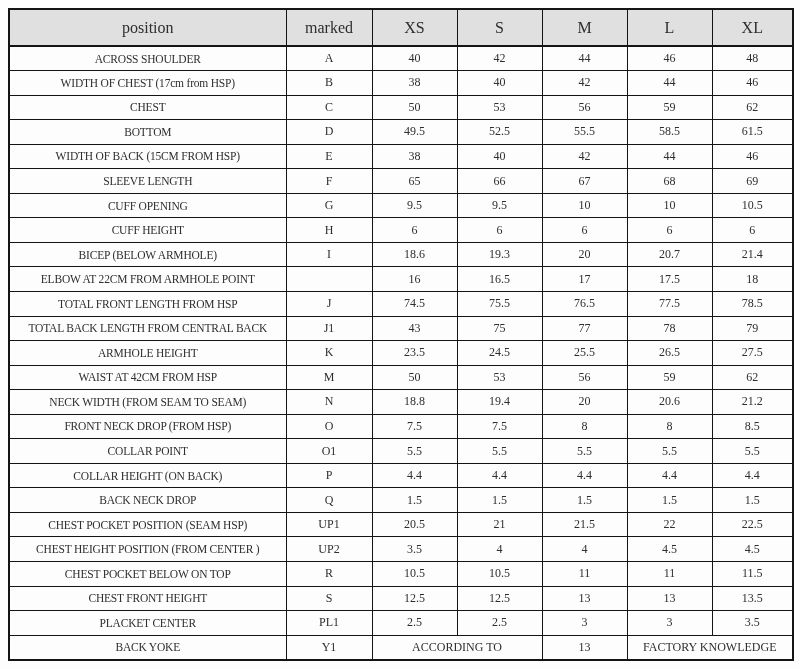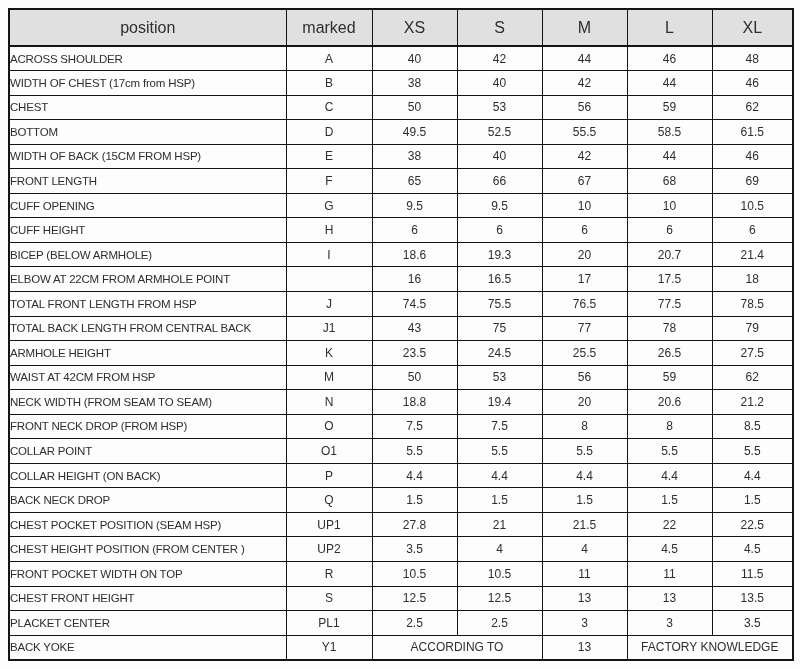--- a/index.html
+++ b/index.html
@@ -5,21 +5,21 @@
   html, body {
     margin: 0;
     padding: 0;
     background: #fdfdfd;
     width: 800px;
     height: 669px;
     overflow: hidden;
   }
   .sheet {
     padding: 8px 8px 0 8px;
-    font-family: Liberation Sans, sans-serif;
+    font-family: Liberation Serif, serif;
   }
   table.size-table {
     border-collapse: collapse;
     table-layout: fixed;
     width: 784px;
     border: 2px solid #141414;
     color: #2e2e2e;
   }
   table.size-table th,
   table.size-table td {
@@ -35,21 +35,21 @@
     background: #e0e0e0;
     font-weight: 400;
     font-size: 16px;
     text-align: center;
     border-bottom: 2px solid #141414;
   }
   table.size-table tbody tr {
     height: 24.55px;
   }
   td.position-cell {
-    text-align: left;
+    text-align: center;
     padding-left: 3px;
     font-size: 11.5px;
     letter-spacing: -0.2px;
   }
   td.marked-cell {
     text-align: center;
     font-size: 12px;
   }
   td.value-cell {
     text-align: center;
@@ -125,21 +125,21 @@
         <tr>
           <td class="position-cell">WIDTH OF BACK (15CM FROM  HSP)</td>
           <td class="marked-cell">E</td>
           <td class="value-cell">38</td>
           <td class="value-cell">40</td>
           <td class="value-cell">42</td>
           <td class="value-cell">44</td>
           <td class="value-cell">46</td>
         </tr>
         <tr>
-          <td class="position-cell">FRONT LENGTH</td>
+          <td class="position-cell">SLEEVE LENGTH</td>
           <td class="marked-cell">F</td>
           <td class="value-cell">65</td>
           <td class="value-cell">66</td>
           <td class="value-cell">67</td>
           <td class="value-cell">68</td>
           <td class="value-cell">69</td>
         </tr>
         <tr>
           <td class="position-cell">CUFF OPENING</td>
           <td class="marked-cell">G</td>
@@ -253,37 +253,37 @@
           <td class="marked-cell">Q</td>
           <td class="value-cell">1.5</td>
           <td class="value-cell">1.5</td>
           <td class="value-cell">1.5</td>
           <td class="value-cell">1.5</td>
           <td class="value-cell">1.5</td>
         </tr>
         <tr>
           <td class="position-cell">CHEST POCKET POSITION (SEAM HSP)</td>
           <td class="marked-cell">UP1</td>
-          <td class="value-cell">27.8</td>
+          <td class="value-cell">20.5</td>
           <td class="value-cell">21</td>
           <td class="value-cell">21.5</td>
           <td class="value-cell">22</td>
           <td class="value-cell">22.5</td>
         </tr>
         <tr>
           <td class="position-cell">CHEST HEIGHT POSITION (FROM CENTER )</td>
           <td class="marked-cell">UP2</td>
           <td class="value-cell">3.5</td>
           <td class="value-cell">4</td>
           <td class="value-cell">4</td>
           <td class="value-cell">4.5</td>
           <td class="value-cell">4.5</td>
         </tr>
         <tr>
-          <td class="position-cell">FRONT POCKET WIDTH ON TOP</td>
+          <td class="position-cell">CHEST POCKET BELOW ON TOP</td>
           <td class="marked-cell">R</td>
           <td class="value-cell">10.5</td>
           <td class="value-cell">10.5</td>
           <td class="value-cell">11</td>
           <td class="value-cell">11</td>
           <td class="value-cell">11.5</td>
         </tr>
         <tr>
           <td class="position-cell">CHEST FRONT HEIGHT</td>
           <td class="marked-cell">S</td>

